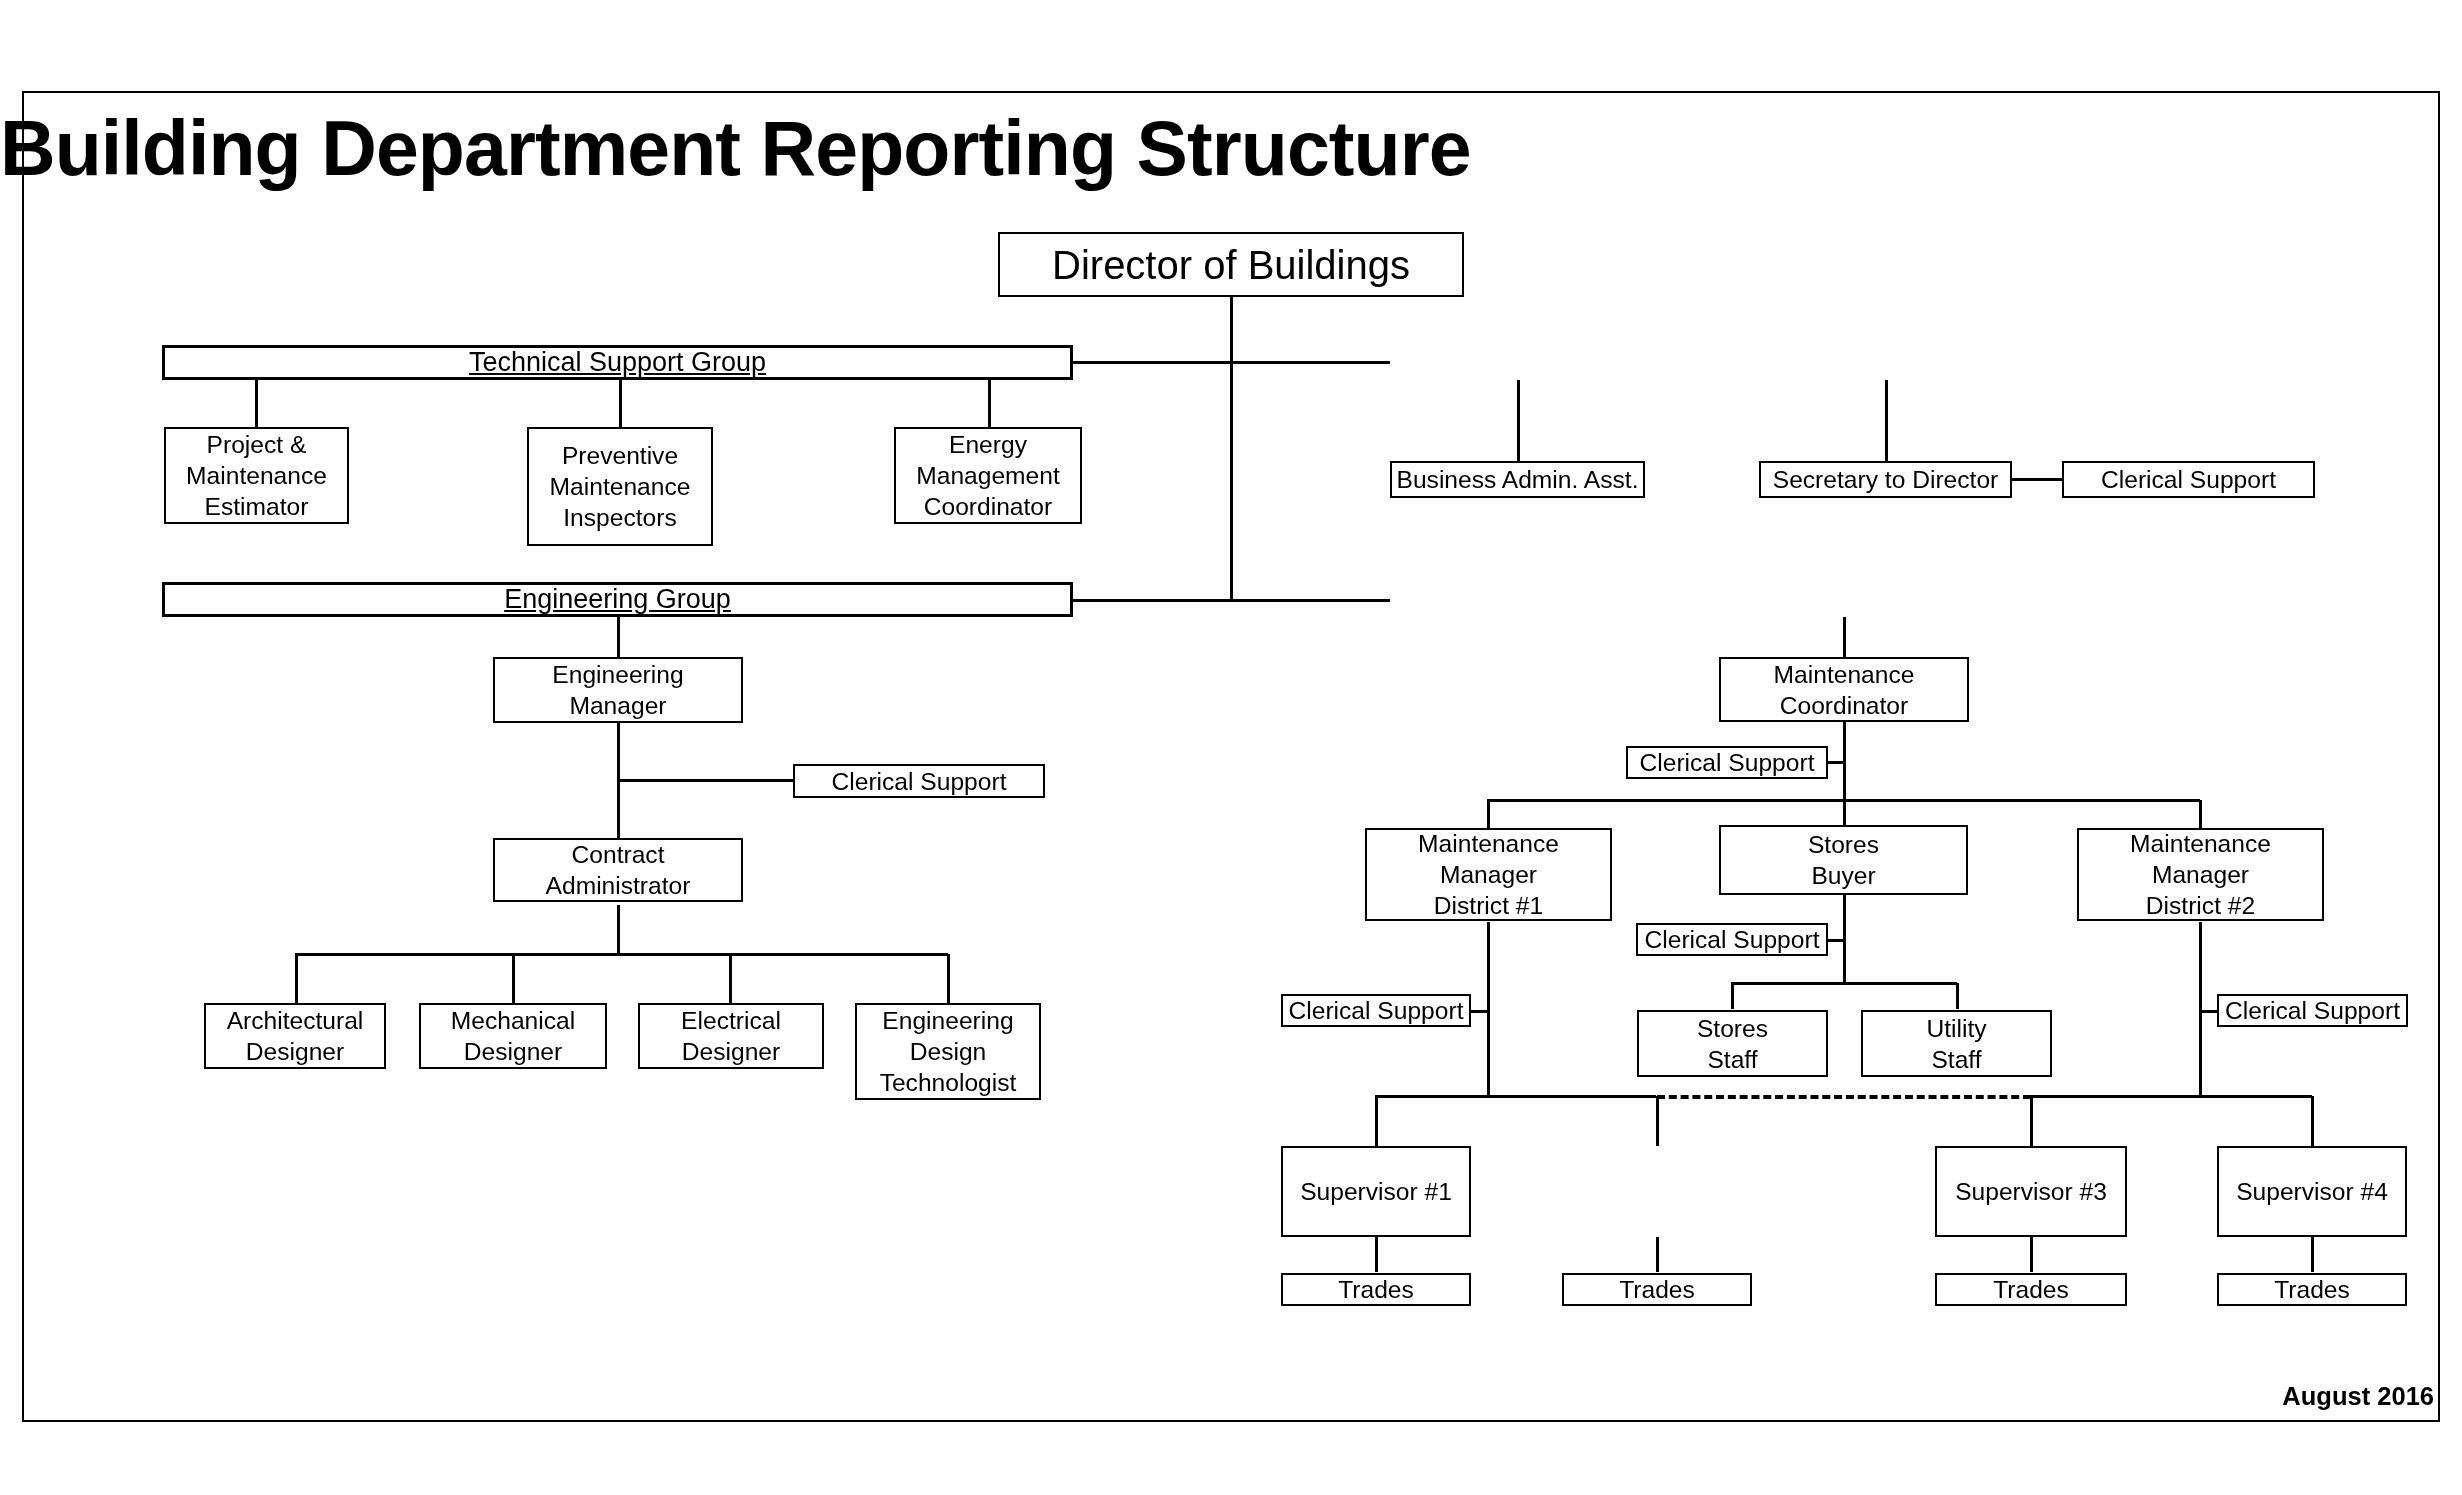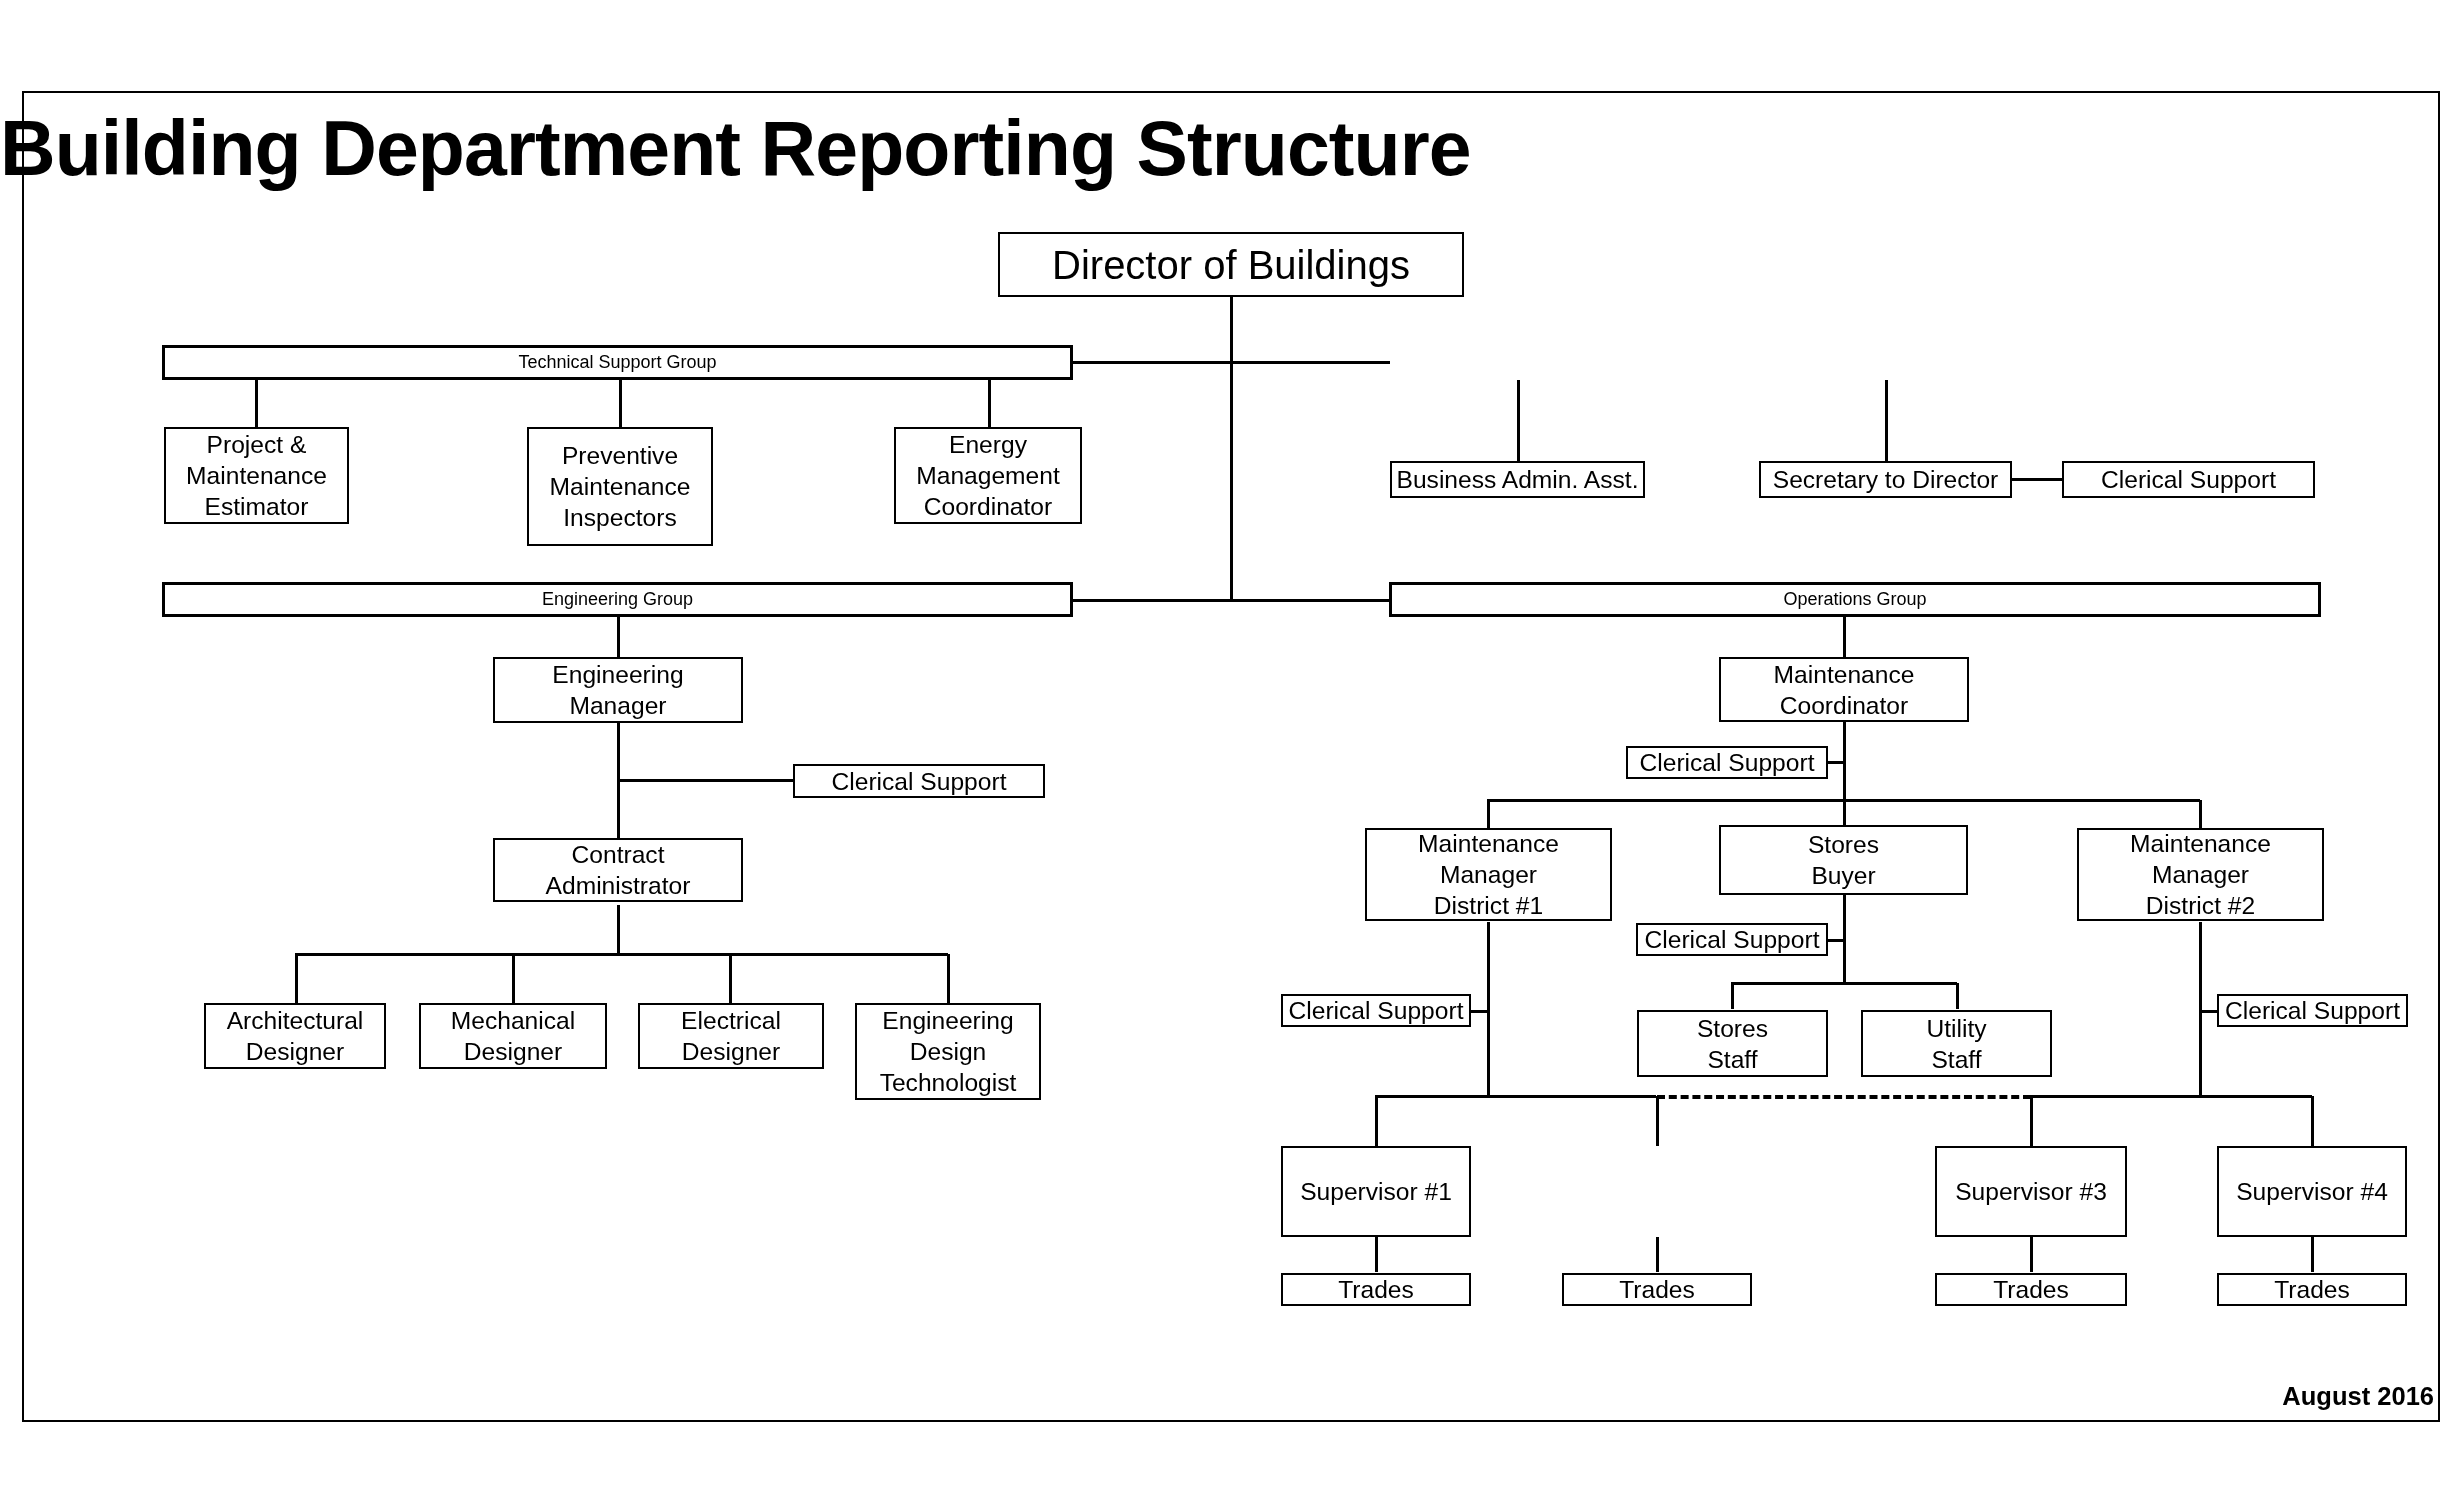--- a/index.html
+++ b/index.html
@@ -14,21 +14,21 @@
   }
   .title{
     position:absolute;left:0;top:104px;width:2462px;margin:0;
     text-align:left;font-size:77px;font-weight:700;letter-spacing:-0.9px;
   }
   .node{
     position:absolute;box-sizing:border-box;border:2.6px solid #000;background:#fff;
     display:flex;align-items:center;justify-content:center;text-align:center;
     font-size:24.6px;line-height:31px;white-space:pre-line;z-index:2;
   }
-  .bar{border-width:3.5px;font-size:18px;}
+  .bar{border-width:3.5px;font-size:27px;text-decoration:underline;}
   .director{font-size:40px;line-height:44px;}
   .vline{position:absolute;width:2.6px;background:#000;z-index:1;}
   .hline{position:absolute;height:2.6px;background:#000;z-index:1;}
   .dashedline{
     position:absolute;height:0;border-top:4.4px dashed #000;z-index:1;
   }
   .footer{
     position:absolute;right:28px;top:1382px;font-size:25.5px;font-weight:700;
   }
 </style>
@@ -37,21 +37,20 @@
 
 <div class="canvas">
   <div class="frame"></div>
 
   <h1 class="title">Building Department Reporting Structure</h1>
 
   <div class="node director" style="left:998px;top:232px;width:466px;height:65px">Director of Buildings</div>
 
   <div class="node bar" style="left:162px;top:345px;width:911px;height:35px">Technical Support Group</div>
   <div class="node bar" style="left:162px;top:582px;width:911px;height:35px">Engineering Group</div>
-  <div class="node bar" style="left:1389px;top:582px;width:932px;height:35px">Operations Group</div>
 
   <div class="node" style="left:164px;top:427px;width:185px;height:97px">Project &amp;
 Maintenance
 Estimator</div>
   <div class="node" style="left:527px;top:427px;width:186px;height:119px">Preventive
 Maintenance
 Inspectors</div>
   <div class="node" style="left:894px;top:427px;width:188px;height:97px">Energy
 Management
 Coordinator</div>

